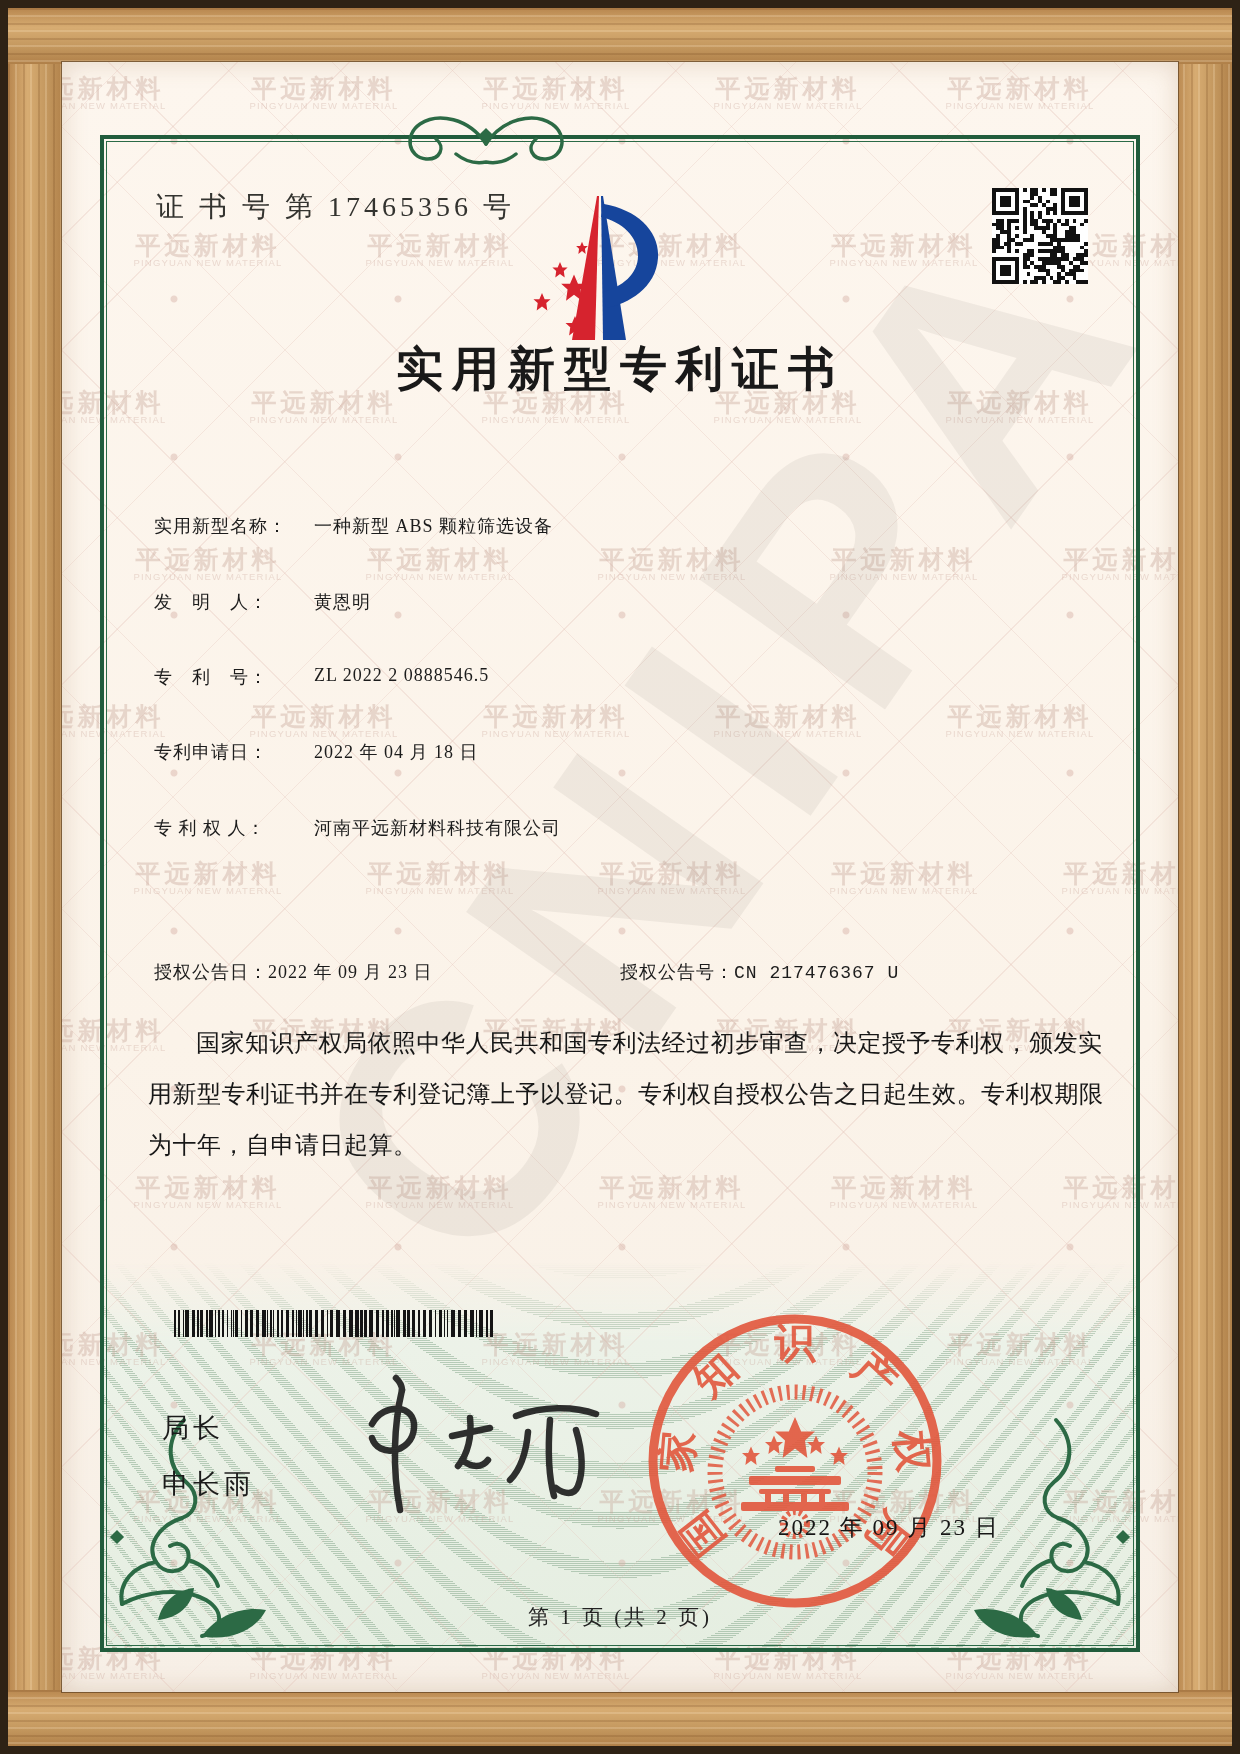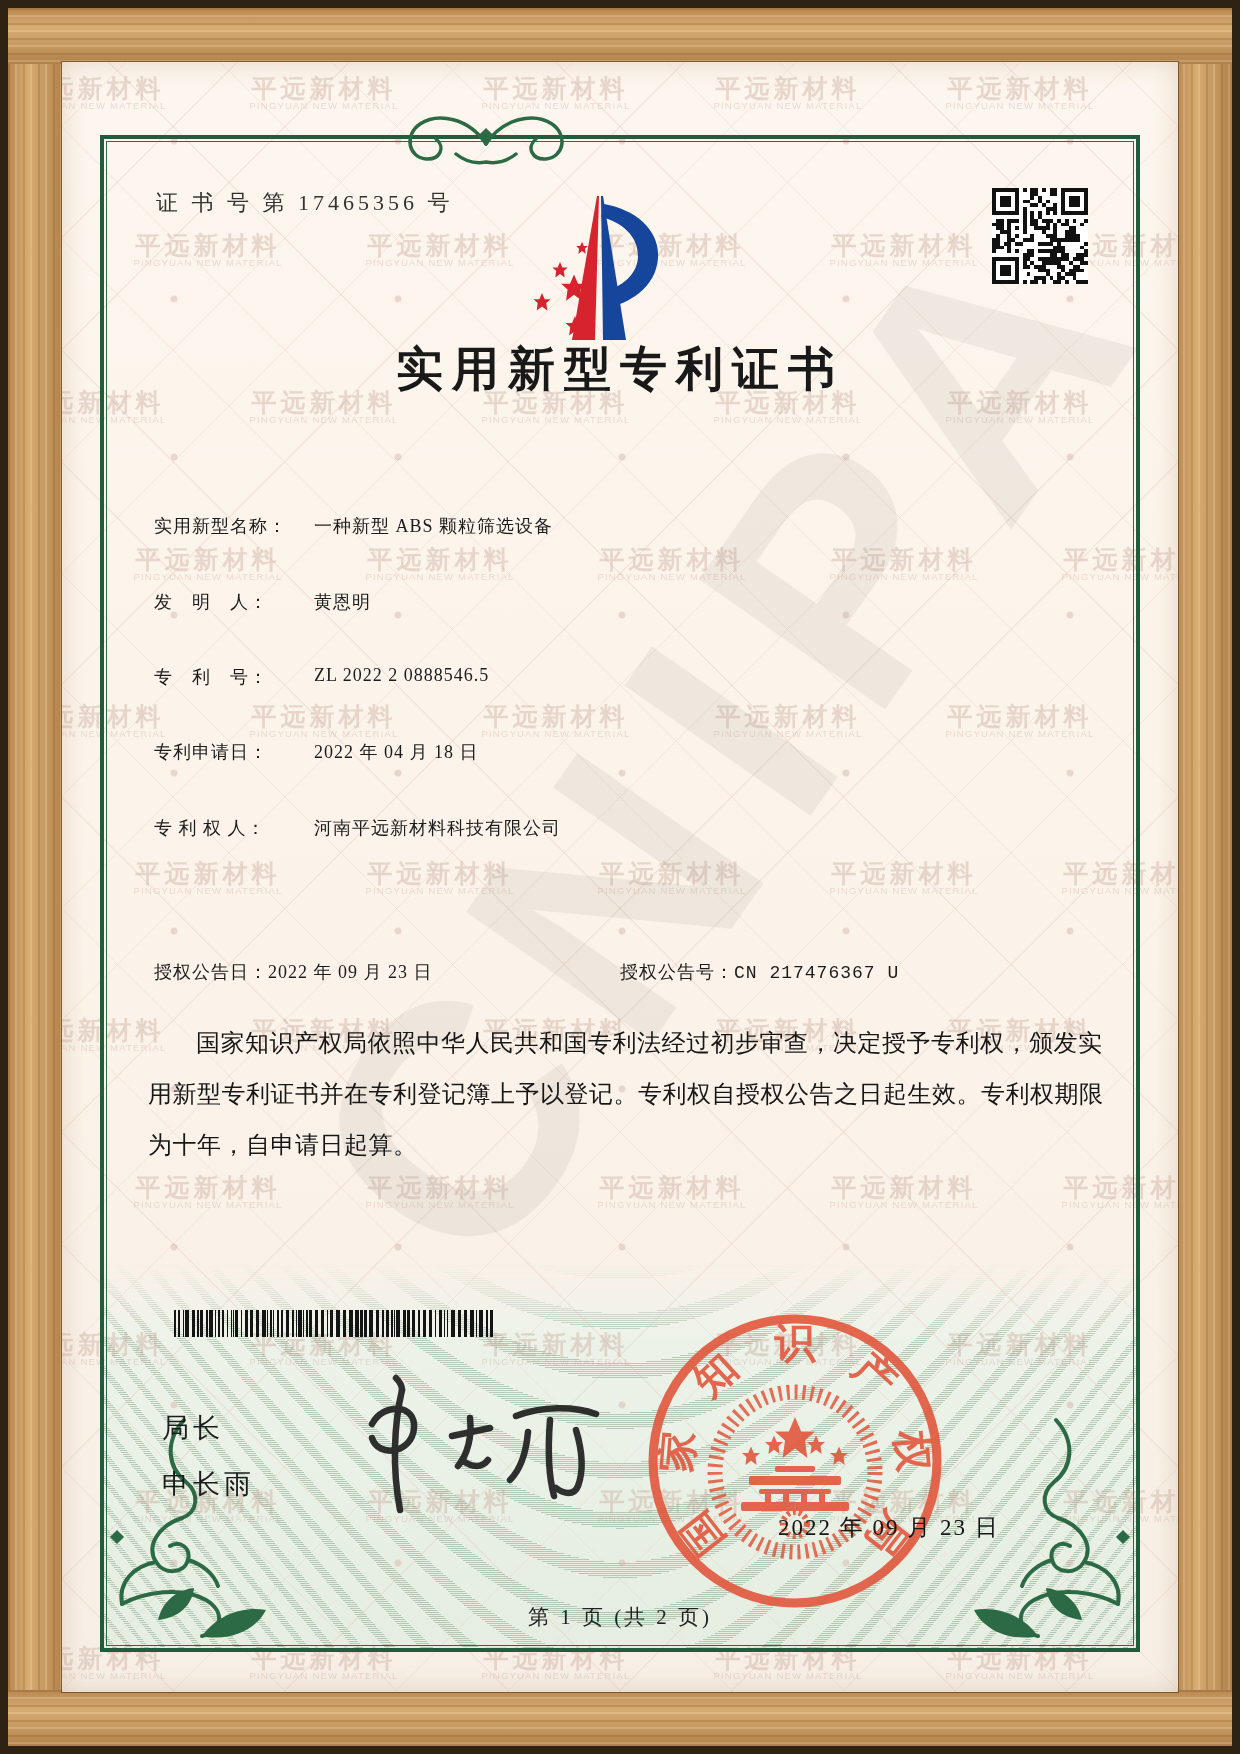--- a/index.html
+++ b/index.html
@@ -43,21 +43,21 @@
       linear-gradient(180deg,#eef3ea,#e5eee1);
     -webkit-mask-image:linear-gradient(180deg,transparent 0,#000 80px);
     mask-image:linear-gradient(180deg,transparent 0,#000 80px);}
   
   .gborder{position:absolute;left:38px;top:73px;width:1040px;height:1517px;z-index:3;
     border:4px solid #215c3c;box-sizing:border-box;pointer-events:none;}
   .gborder::after{content:"";position:absolute;inset:2px;border:1px solid #2b6razz;}
   .gborder::after{content:"";position:absolute;inset:2px;border:1px solid #2b6b47;}
   
   .abs{position:absolute;z-index:4;}
-  .cert-no{left:94px;top:126px;font-size:22px;letter-spacing:4px;color:#33332f;}
+  .cert-no{left:94px;top:126px;font-size:28px;letter-spacing:4px;color:#33332f;}
   .title{left:0;top:276px;width:100%;text-align:center;font-size:47px;font-weight:bold;
          letter-spacing:9px;color:#191919;}
   .frow{left:92px;width:990px;font-size:18px;letter-spacing:1px;}
   .f-label{display:inline-block;width:160px;vertical-align:top;}
   .f-value{display:inline-block;vertical-align:top;}
   .addr .f-value{width:642px;line-height:40px;}
   .grant-right{position:absolute;left:466px;top:0;font-family:Liberation Mono, monospace;}
   .bodytext{left:86px;top:956px;width:958px;font-size:24px;line-height:51px;letter-spacing:.5px;color:#171717;}
   .bodytext p{margin:0 0 8px 0;text-indent:2em;}
   .signer{left:100px;font-size:27px;letter-spacing:4px;color:#1b1b1b;font-family:"Liberation Sans",sans-serif;}

